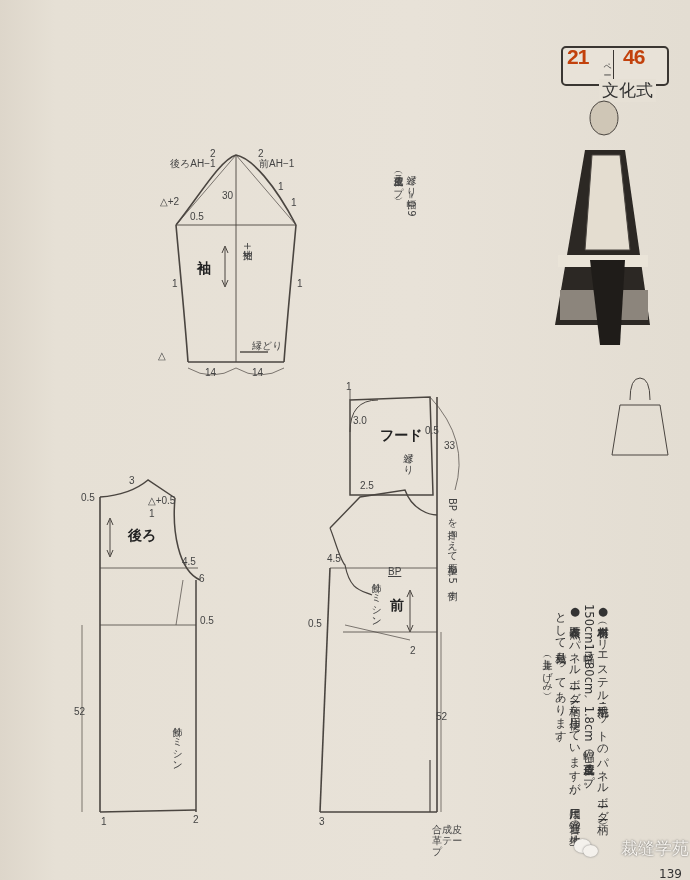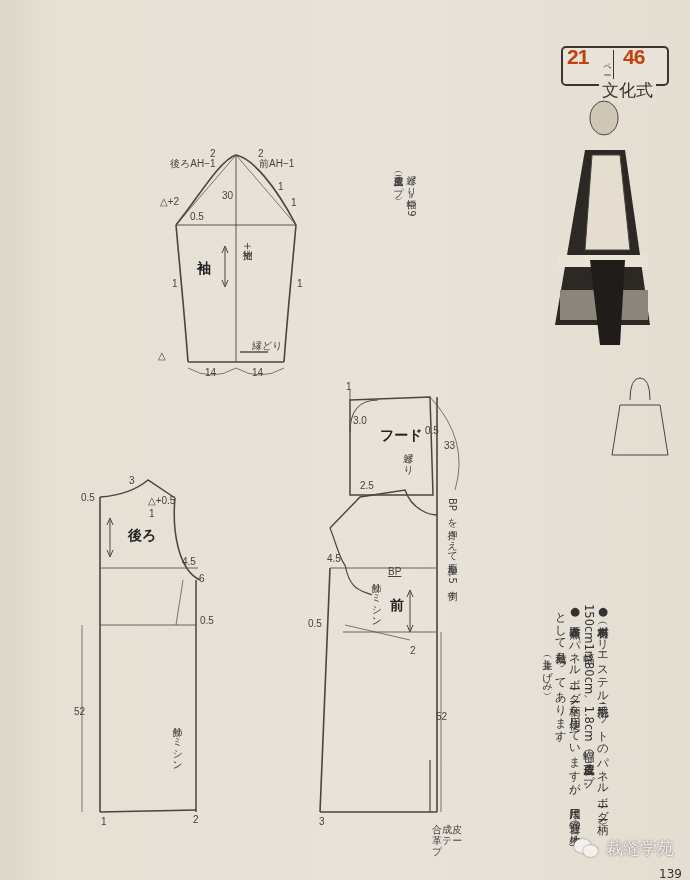--- a/index.html
+++ b/index.html
@@ -24,21 +24,21 @@
   svg.drafts { position:absolute; left:0; top:0; }
   .lbl { position:absolute; font-size:10px; color:#444; white-space:nowrap;
     font-family:"Liberation Sans", sans-serif; line-height:11px; }
   .big { position:absolute; font-size:14px; font-weight:bold; color:#222; white-space:nowrap; }
   .vert { position:absolute; writing-mode:vertical-rl; font-size:10px; color:#444;
     line-height:12px; white-space:nowrap; }
   .notes { position:absolute; left:540px; top:604px; height:230px; writing-mode:vertical-rl;
     font-size:11.5px; line-height:14px; color:#333; }
   .notes p { margin:0; }
   .sig { margin-top:48px !important; font-size:10px; }
-  .watermark { position:absolute; left:574px; top:837px; display:flex; align-items:center; gap:6px;
+  .watermark { position:absolute; left:574px; top:837px; display:flex; align-items:center; gap:21px;
     color:#f4f1ec; font-size:17px; text-shadow:0 0 2px #555; }
   .wm-icon { position:relative; width:26px; height:20px; }
   .wm-icon .b1 { position:absolute; left:0; top:0; width:17px; height:14px; border-radius:50%; background:#f4f1ec; box-shadow:0 0 2px #777; }
   .wm-icon .b2 { position:absolute; left:9px; top:6px; width:15px; height:12px; border-radius:50%; background:#f4f1ec; box-shadow:0 0 2px #777; }
   .pagenum { position:absolute; left:659px; top:867px; font-size:12px; color:#333; }
 </style>
 </head>
 <body>
 
 <div class="page">

